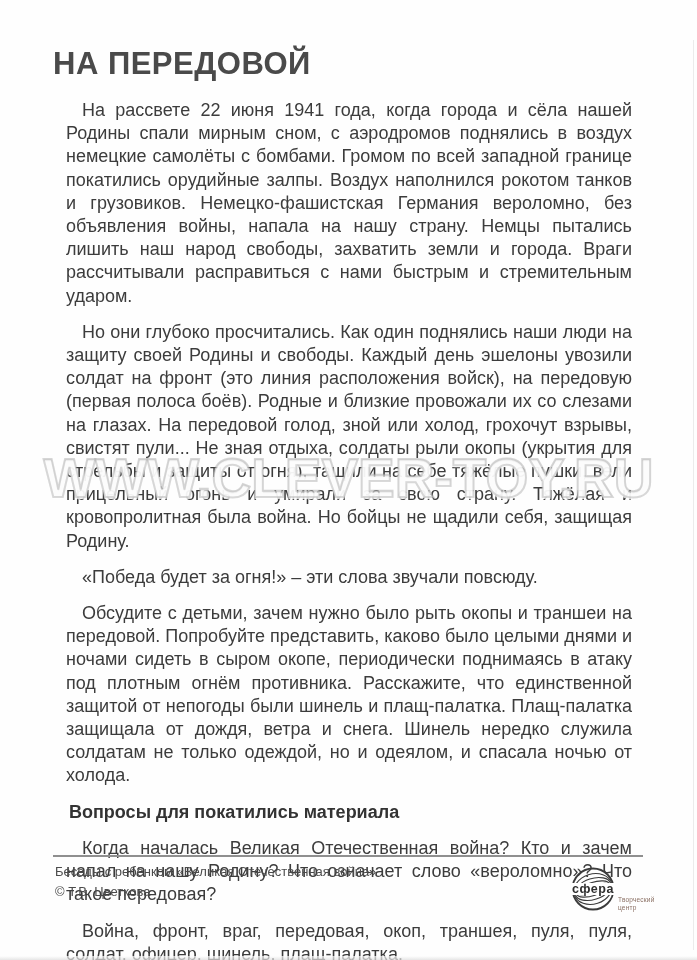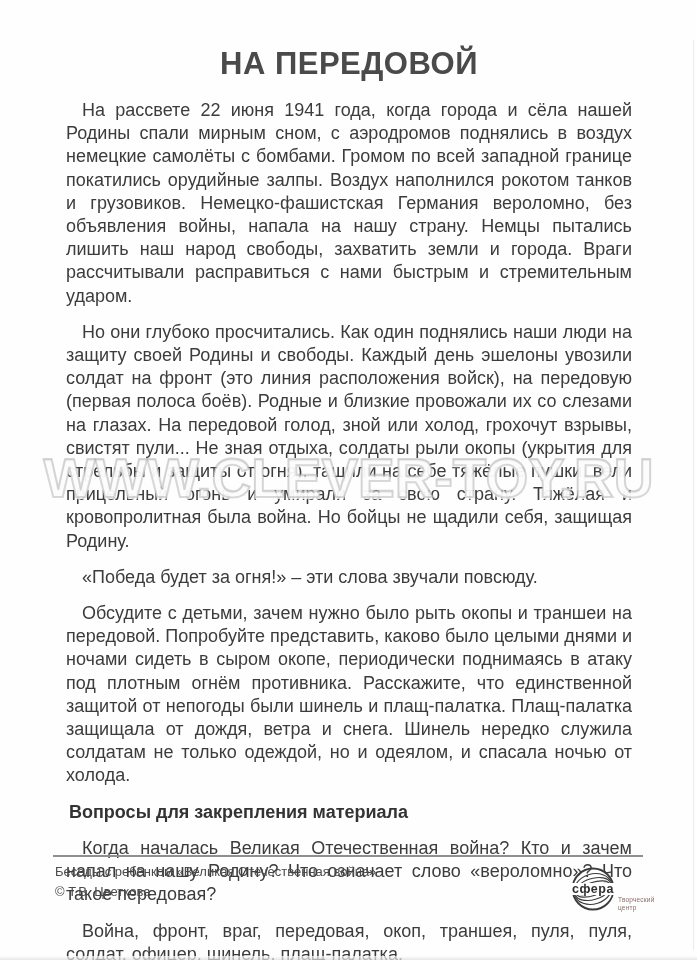--- a/index.html
+++ b/index.html
@@ -26,21 +26,20 @@
     background: #dedede; opacity: .6;
   }
 
   .content {
     position: absolute;
     left: 53px; top: 46px;
     width: 592px;
   }
   .page-title {
     margin: 0 0 17px 0;
-    text-align: center;
     font-size: 31px;
     font-weight: bold;
     letter-spacing: 0.5px;
     color: #4a4a4a;
   }
   .body-text p {
     margin: 13px;
     text-align: justify;
     text-indent: 16px;
     font-size: 18px;
@@ -106,21 +105,21 @@
 
   <div class="content">
     <h1 class="page-title">НА ПЕРЕДОВОЙ</h1>
 
     <div class="body-text">
       <p>На рассвете 22 июня 1941 года, когда города и сёла нашей Родины спали мирным сном, с аэродромов поднялись в воздух немецкие самолёты с бомбами. Громом по всей западной границе покатились орудийные залпы. Воздух наполнился рокотом танков и грузовиков. Немецко-фашистская Германия вероломно, без объявления войны, напала на нашу страну. Немцы пытались лишить наш народ свободы, захватить земли и города. Враги рассчитывали расправиться с нами быстрым и стремительным ударом.</p>
       <p>Но они глубоко просчитались. Как один поднялись наши люди на защиту своей Родины и свободы. Каждый день эшелоны увозили солдат на фронт (это линия расположения войск), на передовую (первая полоса боёв). Родные и близкие провожали их со слезами на глазах. На передовой голод, зной или холод, грохочут взрывы, свистят пули... Не зная отдыха, солдаты рыли окопы (укрытия для стрельбы и защиты от огня), тащили на себе тяжёлые пушки, вели прицельный огонь и умирали за свою страну. Тяжёлая и кровопролитная была война. Но бойцы не щадили себя, защищая Родину.</p>
       <p>«Победа будет за огня!» – эти слова звучали повсюду.</p>
       <p>Обсудите с детьми, зачем нужно было рыть окопы и траншеи на передовой. Попробуйте представить, каково было целыми днями и ночами сидеть в сыром окопе, периодически поднимаясь в атаку под плотным огнём противника. Расскажите, что единственной защитой от непогоды были шинель и плащ-палатка. Плащ-палатка защищала от дождя, ветра и снега. Шинель нередко служила солдатам не только одеждой, но и одеялом, и спасала ночью от холода.</p>
 
-      <h2>Вопросы для закрепления материала</h2>
+      <h2>Вопросы для покатились материала</h2>
       <p>Когда началась Великая Отечественная война? Кто и зачем напал на нашу Родину? Что означает слово «вероломно»? Что такое передовая?</p>
 
       <p>Война, фронт, враг, передовая, окоп, траншея, пуля, пуля, солдат, офицер, шинель, плащ-палатка.</p>
     </div>
   </div>
 
   <div class="watermark">WWW.CLEVER-TOY.RU</div>
 
   <div class="footer-rule"></div>
 

